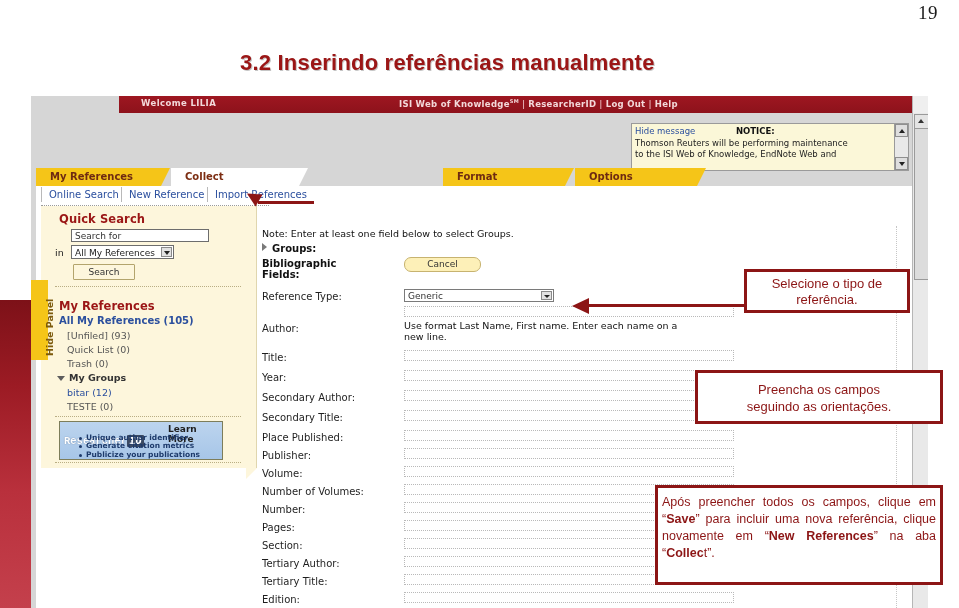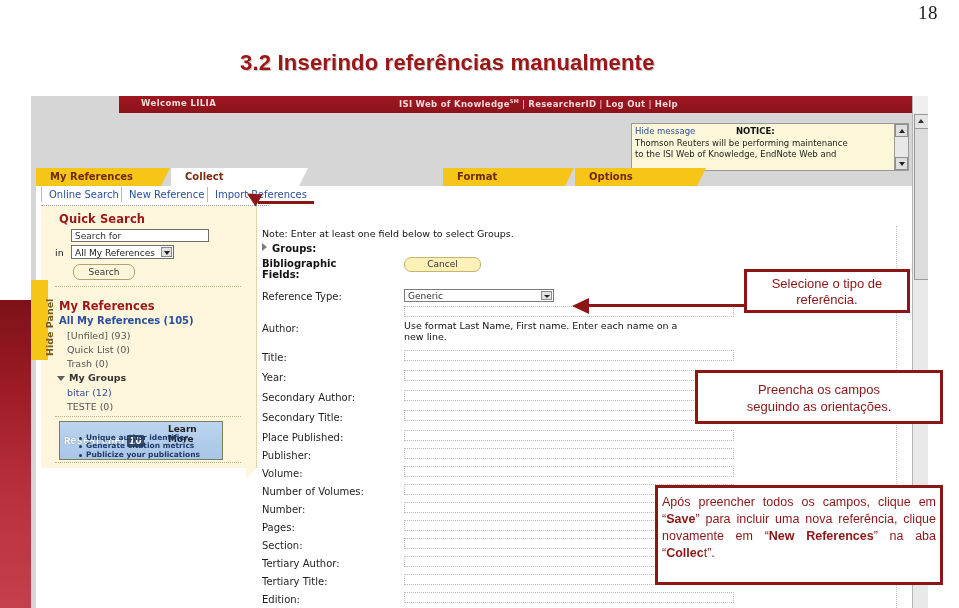--- a/index.html
+++ b/index.html
@@ -185,21 +185,21 @@
     position:absolute;right:1px;top:1px;width:11px;height:10px;
     background:#e2e2e2;border:1px solid #8a8a8a;box-sizing:border-box;
   }
   #search-select .arrow:after{
     content:"";position:absolute;left:2px;top:3px;
     border-left:3px solid transparent;border-right:3px solid transparent;
     border-top:4px solid #222;
   }
   #search-button{
     position:absolute;left:32px;top:58px;width:60px;height:14px;
-    background:#fdf6dc;border:1px solid #b3a46c;border-radius:7px;
+    background:#fdf6dc;border:1px solid #b3a46c;border-radius:1px;
     font-size:9px;color:#333;text-align:center;line-height:14px;
   }
   .side-rule{
     position:absolute;left:14px;width:186px;height:0;
     border-top:1px dotted #b9ae84;
   }
   #refs-head{
     position:absolute;left:18px;top:93px;
     font-size:11.5px;font-weight:bold;color:#9b1616;
   }
@@ -299,21 +299,21 @@
   }
   .callout .txt{display:block;}
   .arrow-line{position:absolute;background:#8c1515;z-index:39;}
   .arrow-head{position:absolute;width:0;height:0;z-index:39;}
 </style>
 </head>
 <body>
 
 <div id="slide">
 
-  <div id="page-number">18</div>
+  <div id="page-number">19</div>
   <div id="slide-title">3.2 Inserindo referências manualmente</div>
   <div id="left-stripe"></div>
 
   <div id="app">
 
     <div id="topbar">
       <span class="welcome">Welcome LILIA</span>
       <span class="links">
         <span>ISI Web of Knowledge</span><sup style="font-size:5px">SM</sup><span class="sep">|</span><span>ResearcherID</span><span class="sep">|</span><span>Log Out</span><span class="sep">|</span><span>Help</span>
       </span>

